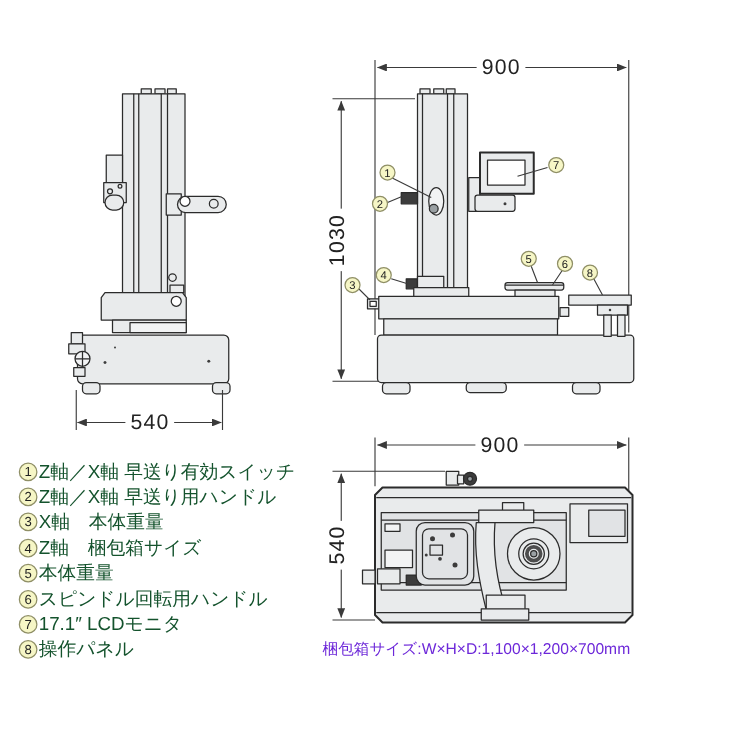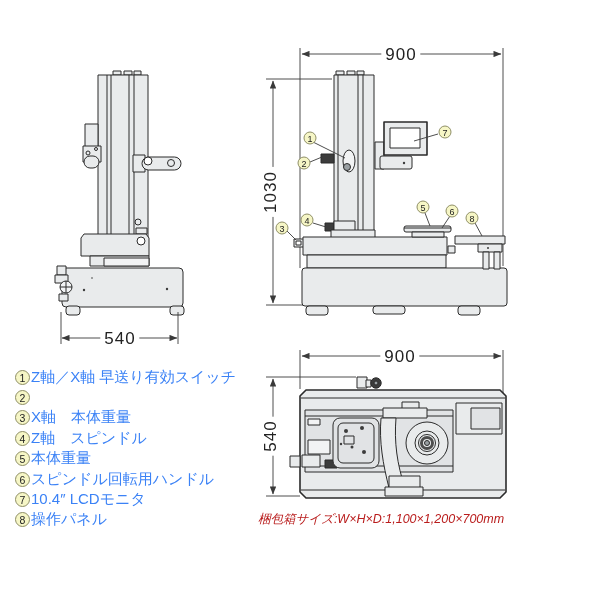--- a/index.html
+++ b/index.html
@@ -27,23 +27,23 @@
   .callout{position:absolute;width:13px;height:13px;border-radius:50%;
            border:1px solid #8f8f66;background:#f6f6c6;color:#222;
            font-size:9px;line-height:13px;text-align:center;
            transform:translate(-50%,-50%);box-sizing:border-box;}
 
   .legend{position:absolute;left:15px;top:367px;}
   .legend-row{height:20.4px;display:flex;align-items:center;white-space:nowrap;}
   .cnum{display:inline-block;width:15px;height:15px;border-radius:50%;flex:0 0 15px;
         border:1px solid #8f8f66;background:#f6f6c6;color:#222;
         font-size:10.5px;line-height:15px;text-align:center;box-sizing:border-box;margin-right:1px;}
-  .llabel{font-size:15px;color:#3b82f6;}
-
-  .notes{position:absolute;left:258px;top:510px;font-size:12.5px;line-height:19px;color:#b91c1c;white-space:nowrap;font-style:italic;}
+  .llabel{font-size:15px;color:#14532d;}
+
+  .notes{position:absolute;left:258px;top:510px;font-size:12.5px;line-height:19px;color:#6d28d9;white-space:nowrap;}
 </style>
 </head>
 <body>
 
 <div class="canvas">
 
   <svg class="draw" width="600" height="600" viewBox="0 0 600 600">
     <defs>
       <marker id="ar" viewBox="0 0 10 8" markerWidth="9" markerHeight="7" refX="9.5" refY="4" orient="auto-start-reverse">
         <path d="M0,0 L10,4 L0,8 Z" class="arrow"></path>
@@ -213,40 +213,41 @@
   <span class="callout" style="left:445px;top:132px">7</span>
   <span class="callout" style="left:472px;top:218px">8</span>
 
   <div class="legend">
     <div class="legend-row">
       <span class="cnum">1</span>
       <span class="llabel">Z軸／X軸 早送り有効スイッチ</span>
     </div>
     <div class="legend-row">
       <span class="cnum">2</span>
+      <span class="llabel">Z軸／X軸 早送り用ハンドル</span>
     </div>
     <div class="legend-row">
       <span class="cnum">3</span>
       <span class="llabel">X軸　本体重量</span>
     </div>
     <div class="legend-row">
       <span class="cnum">4</span>
-      <span class="llabel">Z軸　スピンドル</span>
+      <span class="llabel">Z軸　梱包箱サイズ</span>
     </div>
     <div class="legend-row">
       <span class="cnum">5</span>
       <span class="llabel">本体重量</span>
     </div>
     <div class="legend-row">
       <span class="cnum">6</span>
       <span class="llabel">スピンドル回転用ハンドル</span>
     </div>
     <div class="legend-row">
       <span class="cnum">7</span>
-      <span class="llabel">10.4″ LCDモニタ</span>
+      <span class="llabel">17.1″ LCDモニタ</span>
     </div>
     <div class="legend-row">
       <span class="cnum">8</span>
       <span class="llabel">操作パネル</span>
     </div>
   </div>
 
   <div class="notes">
     <div>梱包箱サイズ:W×H×D:1,100×1,200×700mm</div>
   </div>

